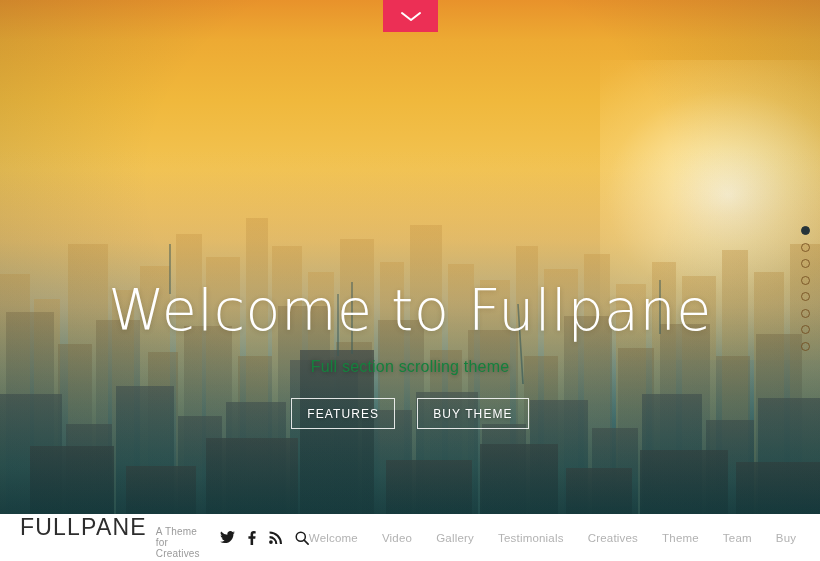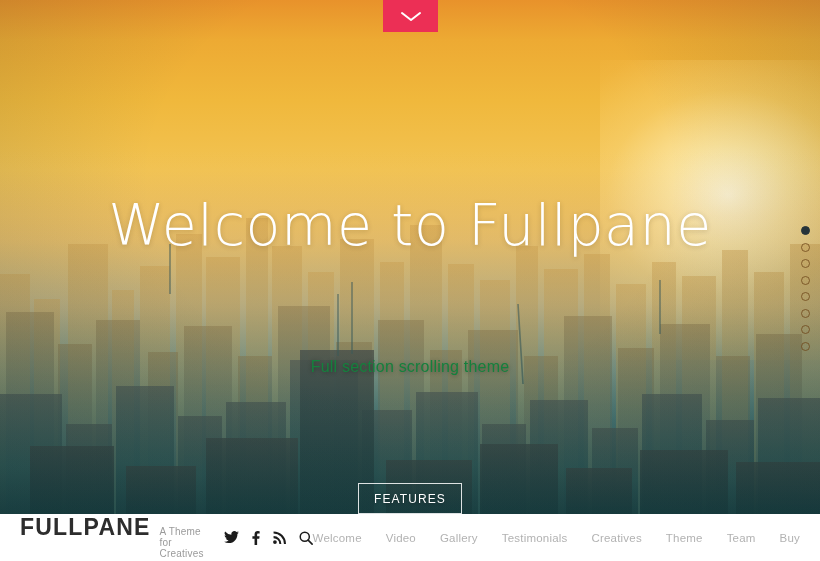--- a/index.html
+++ b/index.html
@@ -104,21 +104,21 @@
   .hero-content {
     position: absolute;
     left: 0;
     top: 0;
     width: 820px;
     height: 514px;
     z-index: 25;
     display: flex;
     flex-direction: column;
     align-items: center;
-    justify-content: space-between;
+    justify-content: center;
     padding-top: 196px;
     box-sizing: border-box;
   }
   .hero-title {
     font-family: "DejaVu Sans", sans-serif;
     font-weight: 100;
     font-size: 57px;
     line-height: 1.05;
     color: #ffffff;
     letter-spacing: 0.5px;
@@ -190,21 +190,21 @@
     z-index: 50;
   }
   .brand-block {
     display: flex;
     align-items: baseline;
     padding-left: 20px;
   }
   .brand {
     font-family: "Liberation Sans", sans-serif;
     font-size: 23px;
-    font-weight: 700;
+    font-weight: 400;
     letter-spacing: 1.2px;
     color: #2d2d2d;
     line-height: 1;
   }
   .tagline {
     margin-left: 9px;
     font-family: "Liberation Sans", sans-serif;
     font-size: 10px;
     color: #9a9a9a;
     letter-spacing: 0.2px;
@@ -367,20 +367,21 @@
         <polyline points="2,3 11,10 20,3" fill="none" stroke="#ffffff" stroke-width="2" stroke-linecap="round" stroke-linejoin="round"></polyline>
       </svg>
     </span>
   </div>
 
   <div class="hero-content">
     <h1 class="hero-title">Welcome to Fullpane</h1>
     <div class="hero-sub">Full section scrolling theme</div>
     <div class="hero-buttons">
       <button class="hero-btn">FEATURES</button>
+      <button class="hero-btn">BUY THEME</button>
     </div>
   </div>
 
   <div class="dotnav">
     <div class="dot active"></div>
     <div class="dot"></div>
     <div class="dot"></div>
     <div class="dot"></div>
     <div class="dot"></div>
     <div class="dot"></div>

